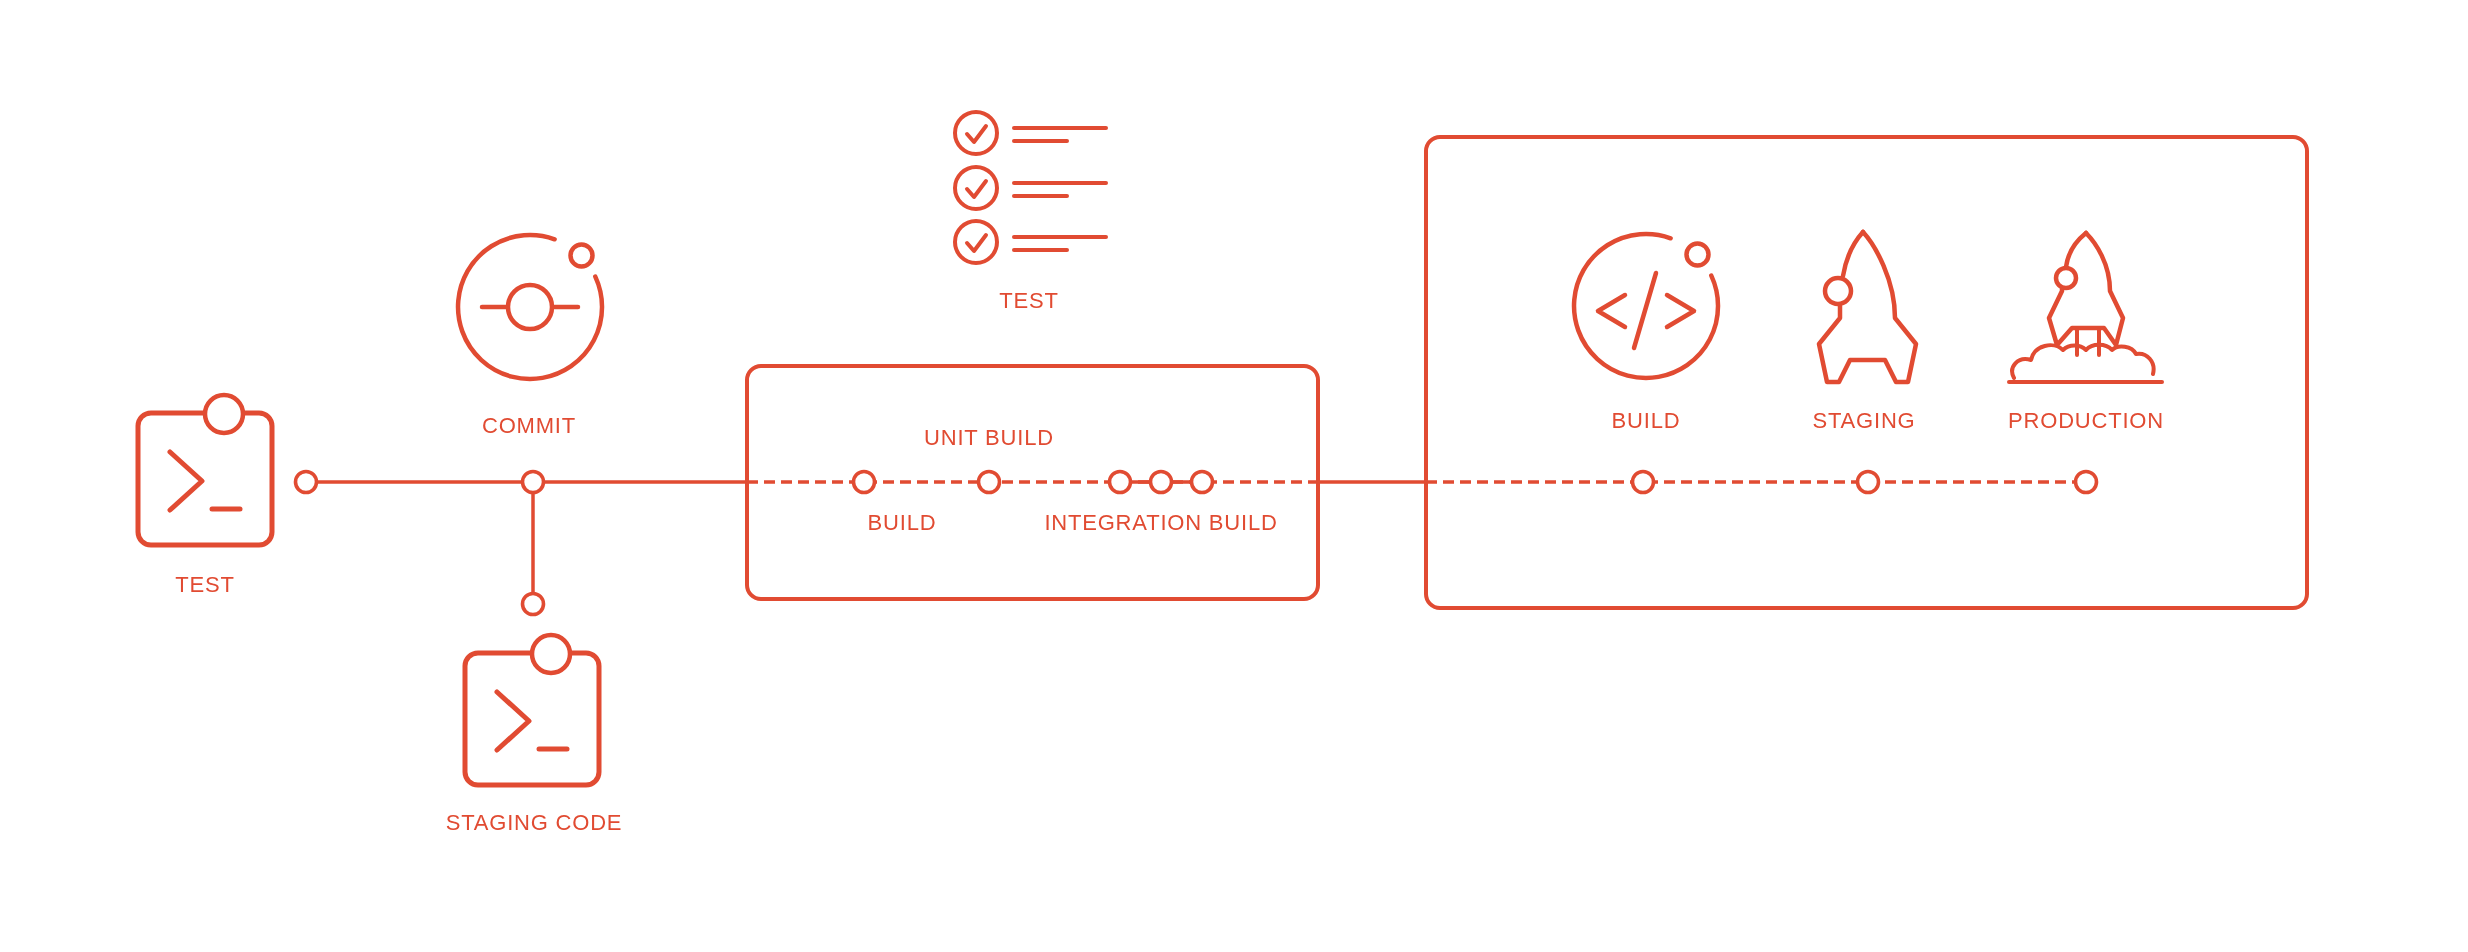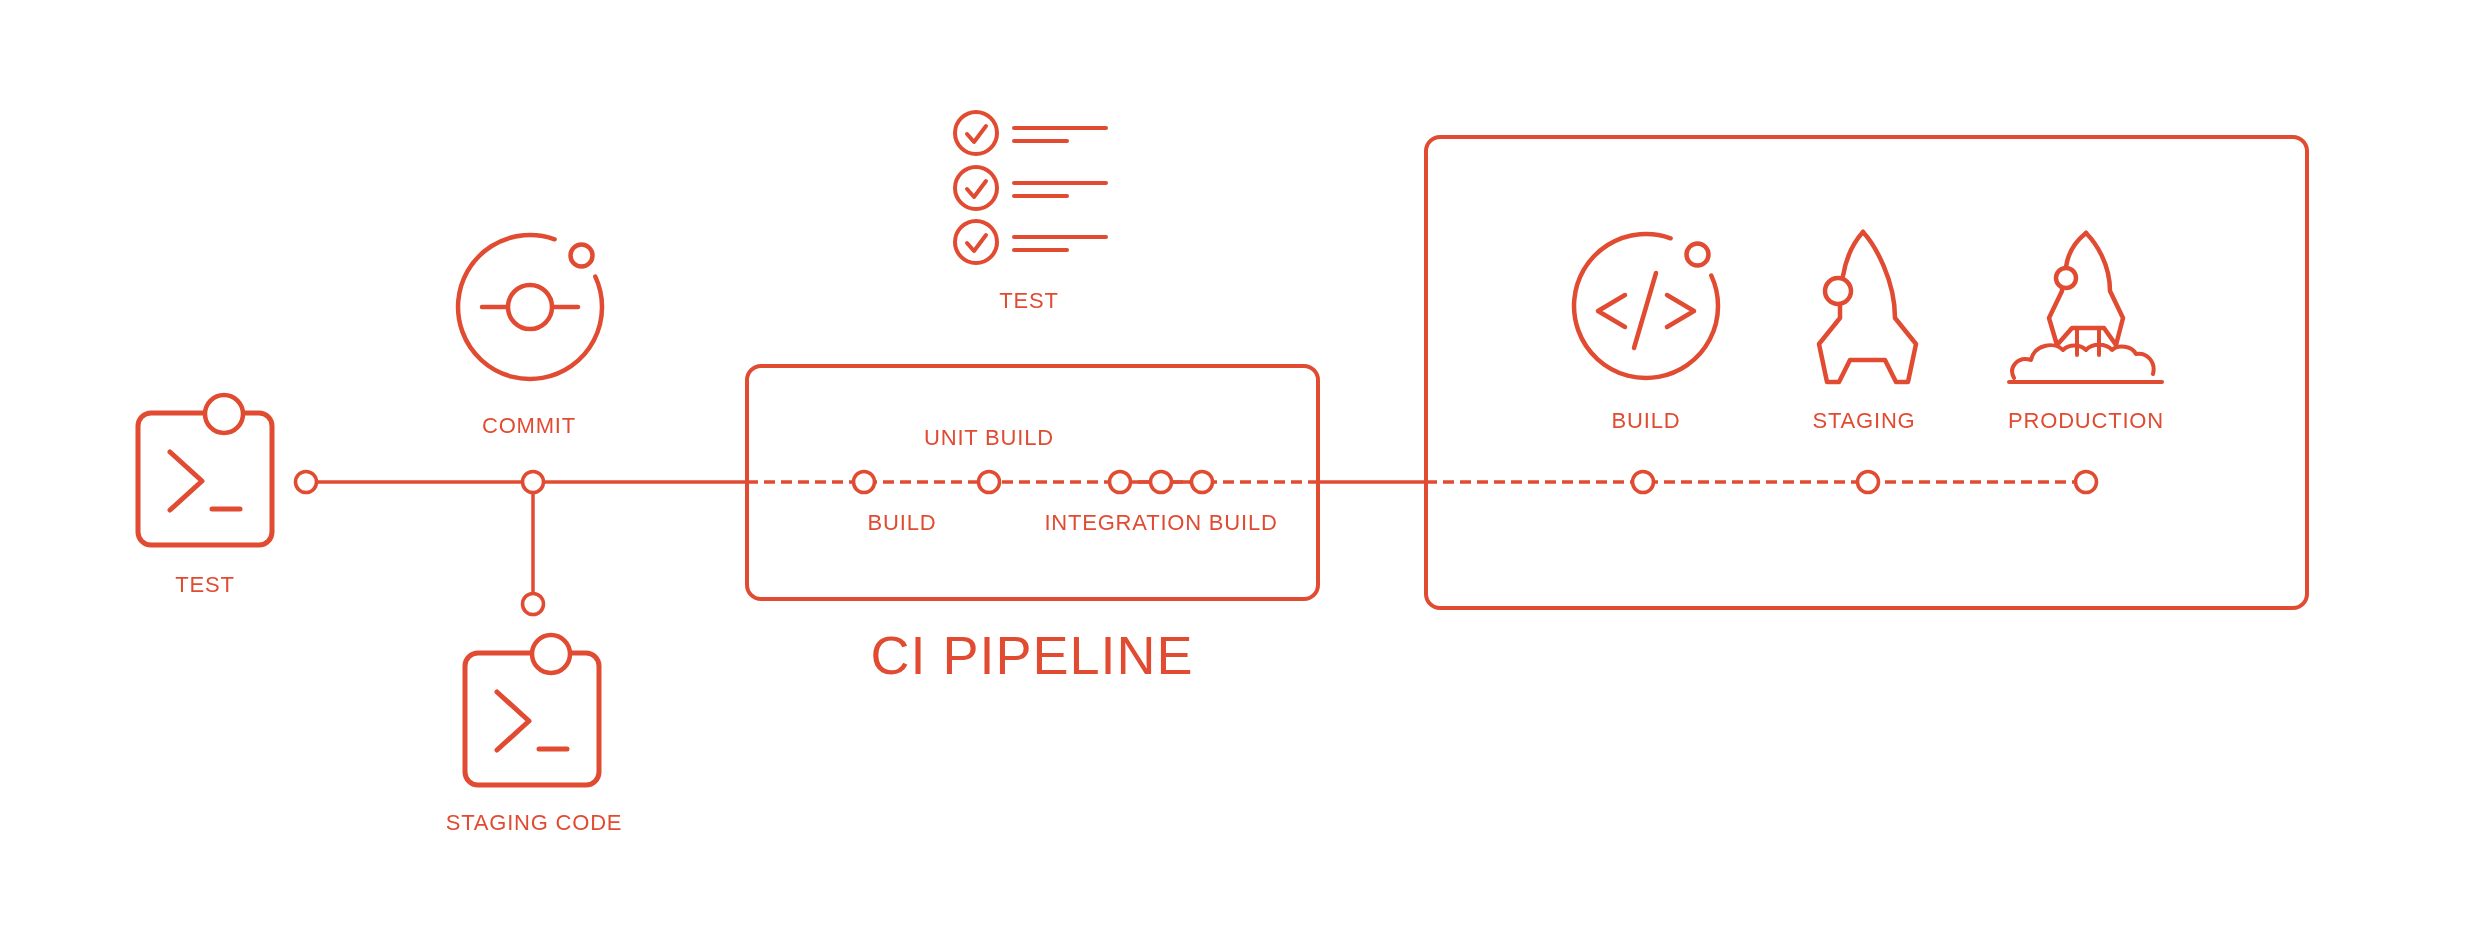--- a/index.html
+++ b/index.html
@@ -150,15 +150,14 @@
   <div class="lbl" style="left:529px; top:405px;margin-top:10px;">COMMIT</div>
   <div class="lbl" style="left:534px; top:812px;">STAGING CODE</div>
   <div class="lbl" style="left:1029px; top:290px;">TEST</div>
   <div class="lbl" style="left:989px; top:427px;">UNIT BUILD</div>
   <div class="lbl" style="left:864px; top:512px;margin-left:38px;">BUILD</div>
   <div class="lbl" style="left:1161px; top:512px;">INTEGRATION BUILD</div>
   <div class="lbl" style="left:1646px; top:410px;">BUILD</div>
   <div class="lbl" style="left:1864px; top:410px;">STAGING</div>
   <div class="lbl" style="left:2086px; top:410px;">PRODUCTION</div>
 
-  <div class="title" style="left:1032px; top:628px;">CI PIPELINE</div>
 
 </div>
 
 </body></html>

